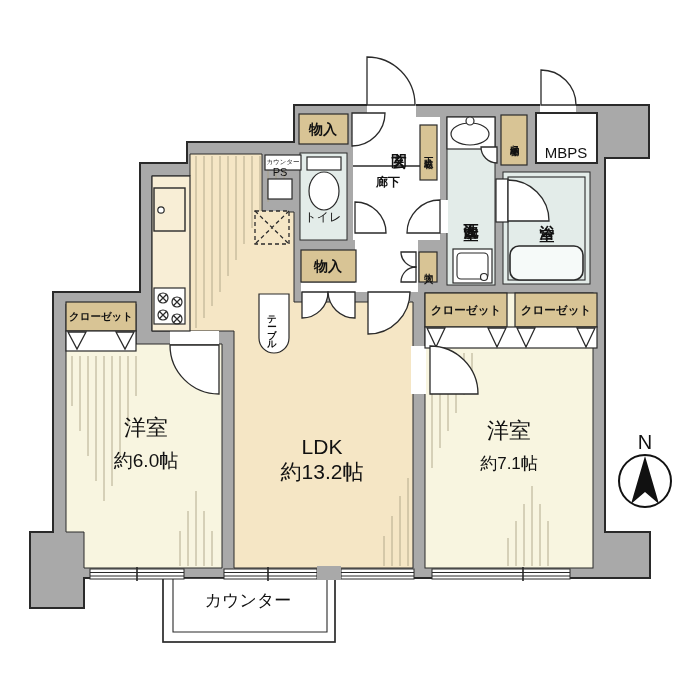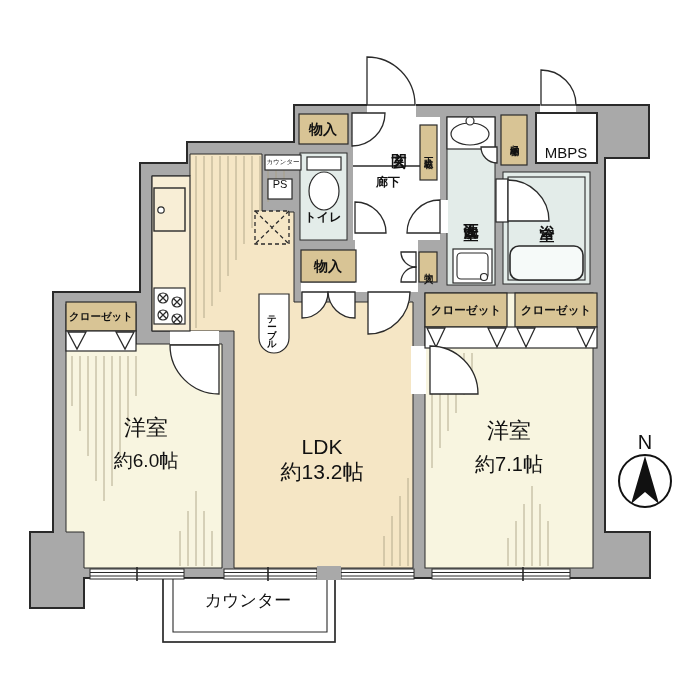--- a/index.html
+++ b/index.html
@@ -188,29 +188,29 @@
 
   <div class="lbl" style="left:323px;top:129px;font-size:14px;font-weight:bold;">物入</div>
   <div class="lbl v" style="left:399px;top:141px;font-size:15px;font-weight:bold;">玄関</div>
   <div class="lbl v" style="left:428px;top:152px;font-size:9px;font-weight:bold;">下駄箱</div>
   <div class="lbl v" style="left:471px;top:213px;font-size:15px;font-weight:bold;">洗面室</div>
   <div class="lbl v" style="left:514px;top:139px;font-size:9px;font-weight:bold;">収納棚</div>
   <div class="lbl" style="left:566px;top:138px;font-size:15px;margin-top:15px;">MBPS</div>
   <div class="lbl v" style="left:547px;top:214px;font-size:15px;font-weight:bold;">浴室</div>
   <div class="lbl" style="left:388px;top:182px;font-size:12px;font-weight:bold;">廊下</div>
   <div class="lbl" style="left:283px;top:162px;font-size:6.5px;">カウンター</div>
-  <div class="lbl" style="left:280px;top:185px;font-size:11px;">PS</div>
-  <div class="lbl" style="left:323px;top:217px;font-size:12px;font-weight:bold;">トイレ</div>
+  <div class="lbl" style="left:280px;top:173px;font-size:11px;">PS</div>
+  <div class="lbl" style="left:323px;top:217px;font-size:12px;font-weight:normal;">トイレ</div>
   <div class="lbl" style="left:328px;top:266px;font-size:14px;font-weight:bold;">物入</div>
   <div class="lbl v" style="left:428px;top:267px;font-size:9px;font-weight:bold;">物入</div>
   <div class="lbl v" style="left:272px;top:327px;font-size:9.5px;font-weight:bold;">テーブル</div>
   <div class="lbl" style="left:101px;top:317px;font-size:10.5px;font-weight:bold;">クローゼット</div>
   <div class="lbl" style="left:466px;top:310px;font-size:11.5px;font-weight:bold;">クローゼット</div>
   <div class="lbl" style="left:556px;top:310px;font-size:11.5px;font-weight:bold;">クローゼット</div>
   <div class="lbl" style="left:322px;top:420px;font-size:21px;margin-top:27px;">LDK</div>
   <div class="lbl" style="left:322px;top:472px;font-size:21px;">約13.2帖</div>
   <div class="lbl" style="left:146px;top:428px;font-size:22px;">洋室</div>
   <div class="lbl" style="left:146px;top:461px;font-size:19px;text-align:right;">約6.0帖</div>
   <div class="lbl" style="left:509px;top:431px;font-size:22px;">洋室</div>
-  <div class="lbl" style="left:509px;top:464px;font-size:20px;">約7.1帖</div>
+  <div class="lbl" style="left:509px;top:464px;font-size:17px;">約7.1帖</div>
   <div class="lbl" style="left:248px;top:601px;font-size:17px;">カウンター</div>
   <div class="lbl" style="left:645px;top:442px;font-size:20px;">N</div>
 </div>
 
 </body></html>

